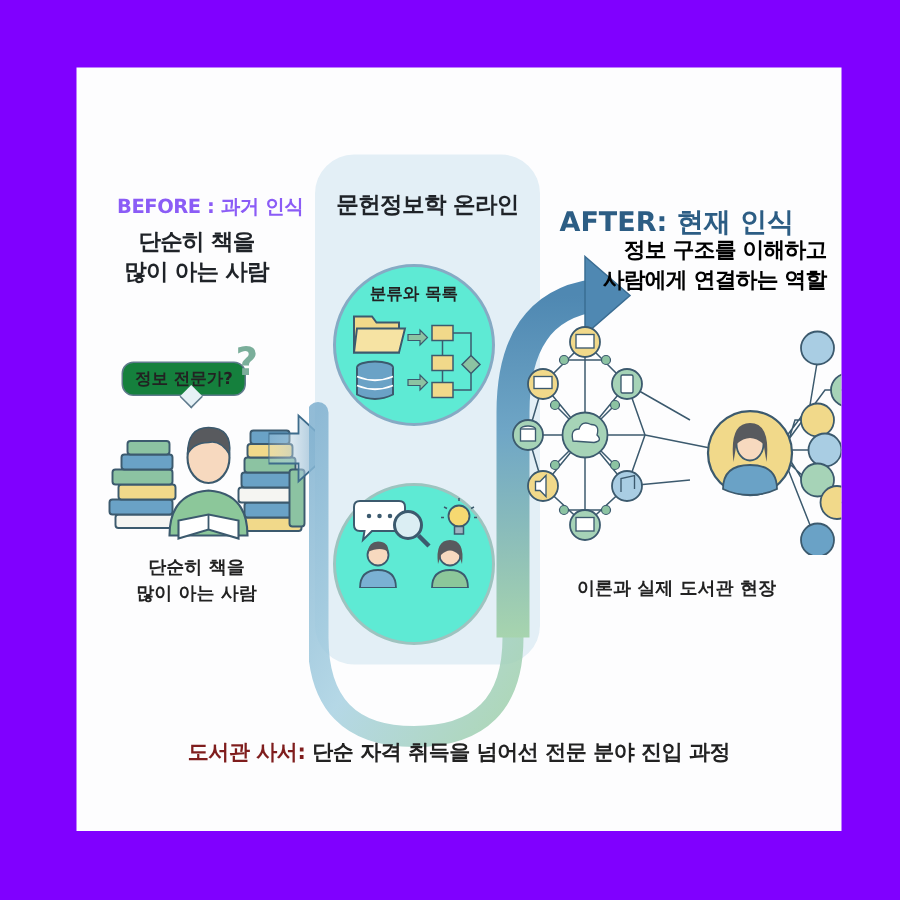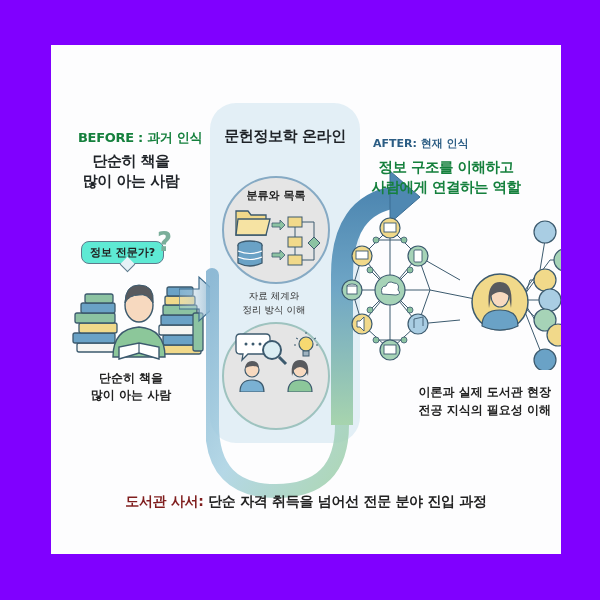--- a/index.html
+++ b/index.html
@@ -1,37 +1,37 @@
 <!DOCTYPE html>
 <html><head>
 <meta charset="utf-8">
 <style>
   html, body { margin:0; padding:0; }
   body { width:600px; height:600px; background:#8000ff; position:relative; overflow:hidden;
          font-family:"DejaVu Sans", sans-serif; }
   .card { position:absolute; left:51px; top:45px; width:510px; height:509px; background:#fdfdfe; overflow:hidden; }
   .abs { position:absolute; }
-  .before-label { left:27px; top:84px; font-size:13px; font-weight:bold; color:#15803d; white-space:nowrap; letter-spacing:-0.3px; }
+  .before-label { left:27px; top:84px; font-size:13px; font-weight:bold; color:#8b5cf6; white-space:nowrap; letter-spacing:-0.3px; }
   .before-title { left:10px; top:106px; width:140px; text-align:center; font-size:15px; font-weight:bold; color:#1f2328; line-height:20px; letter-spacing:-0.5px; }
-  .bubble { left:30px; top:196px; padding:3px 8px; border:1.5px solid #5f7a8c; background:#5eead4; border-radius:8px;
+  .bubble { left:30px; top:196px; padding:3px 8px; border:1.5px solid #5f7a8c; background:#15803d; border-radius:8px;
             font-size:11px; font-weight:bold; color:#222; white-space:nowrap; }
   .bubble:after { content:""; position:absolute; left:40px; bottom:-7px; width:10px; height:10px; background:#e6f1f6;
             border-right:1.5px solid #5f7a8c; border-bottom:1.5px solid #5f7a8c; transform:rotate(45deg); }
   .qmark { left:106px; top:182px; font-size:26px; font-weight:bold; color:#7aae9a; }
   .before-caption { left:10px; top:325px; width:140px; text-align:center; font-size:12px; font-weight:bold; color:#222; line-height:17px; }
   .col-bg { left:159px; top:58px; width:150px; height:340px; background:#e3eff6; border-radius:26px; }
   .col-title { left:164px; top:82px; width:140px; text-align:center; font-size:15px; font-weight:bold; color:#1f2328; line-height:18px; letter-spacing:-0.4px; }
-  .circle { border-radius:50%; background:#e5e5e5; border:2px solid #86aac4; }
+  .circle { border-radius:50%; background:#5eead4; border:2px solid #86aac4; }
   .c1 { left:171px; top:131px; width:104px; height:104px; }
   .c2 { left:171px; top:277px; width:104px; height:104px; border-color:#9ec3bf; }
   .circle-title { font-size:11px; font-weight:bold; color:#222; text-align:center; }
   .sub-caption { font-size:9.5px; color:#333; text-align:center; line-height:14px; }
-  .after-label { left:322px; top:91px; font-size:11px; font-weight:bold; color:#2c5d84; white-space:nowrap; }
-  .after-title { left:290px; top:112px; width:210px; text-align:center; font-size:14.5px; font-weight:bold; color:#15803d; line-height:20px; letter-spacing:-0.5px; }
-  .after-caption { left:300px; top:338px; width:200px; text-align:right; font-size:12px; font-weight:bold; color:#222; line-height:18px; }
+  .after-label { left:322px; top:91px; font-size:18px; font-weight:bold; color:#2c5d84; white-space:nowrap; }
+  .after-title { left:290px; top:112px; width:210px; text-align:right; font-size:14.5px; font-weight:bold; color:#000000; line-height:20px; letter-spacing:-0.5px; }
+  .after-caption { left:300px; top:338px; width:200px; text-align:center; font-size:12px; font-weight:bold; color:#222; line-height:18px; }
   .footer { left:0; top:448px; width:510px; text-align:center; font-size:14px; font-weight:bold; color:#222; letter-spacing:-0.3px; }
   .footer .accent { color:#7f1d1d; }
 </style>
 </head>
 <body>
 
 <div class="card">
 
   <div class="abs before-label">
     <span>BEFORE</span><span> : </span><span>과거 인식</span>
@@ -132,24 +132,20 @@
       <path d="M46 48 L54 48 L54 45 L59 50 L54 55 L54 52 L46 52 Z" fill="#8cc3a2" stroke="#3c5a6e" stroke-width="0.8"></path>
       <g>
         <rect x="62" y="12" width="14" height="10" fill="#f1d98a" stroke="#3c5a6e" stroke-width="1"></rect>
         <rect x="62" y="32" width="14" height="10" fill="#f1d98a" stroke="#3c5a6e" stroke-width="1"></rect>
         <rect x="62" y="50" width="14" height="10" fill="#f1d98a" stroke="#3c5a6e" stroke-width="1"></rect>
         <path d="M88 32 L94 38 L88 44 L82 38 Z" fill="#8cc3a2" stroke="#3c5a6e" stroke-width="1"></path>
         <path d="M69 22 L69 32 M69 42 L69 50 M76 17 L88 17 L88 32 M88 44 L88 55 L76 55" fill="none" stroke="#3c5a6e" stroke-width="1"></path>
       </g>
     </svg>
   </div>
-  <div class="abs sub-caption" style="left:171px;top:244px;width:104px">
-    <div>자료 체계와</div>
-    <div>정리 방식 이해</div>
-  </div>
 
   <div class="abs circle c2">
     <svg width="100" height="62" style="display:block;margin:6px auto 0">
       <g>
         <path d="M14 4 L40 4 Q44 4 44 8 L44 20 Q44 24 40 24 L22 24 L16 30 L17 24 L14 24 Q10 24 10 20 L10 8 Q10 4 14 4 Z" fill="#ffffff" stroke="#3c5a6e" stroke-width="1.3"></path>
         <circle cx="20" cy="14" r="1.5" fill="#3c5a6e"></circle>
           <circle cx="27" cy="14" r="1.5" fill="#3c5a6e"></circle>
           <circle cx="34" cy="14" r="1.5" fill="#3c5a6e"></circle>
       </g>
       <g>
@@ -241,20 +237,19 @@
       <circle cx="205" cy="70" r="11" fill="#f1d98a"></circle>
       <circle cx="210" cy="90" r="11" fill="#a9cde3" transform="translate(0 0)"></circle>
       <circle cx="205" cy="110" r="11" fill="#a6d3b7"></circle>
       <circle cx="210" cy="125" r="11" fill="#f1d98a" transform="translate(8 0)"></circle>
       <circle cx="205" cy="150" r="11" fill="#6aa2c6"></circle>
     </g>
   </svg>
 
   <div class="abs after-caption">
     <div>이론과 실제 도서관 현장</div>
-    <div>전공 지식의 필요성 이해</div>
   </div>
 
   <div class="abs footer">
     <span class="accent">도서관 사서:</span><span> 단순 자격 취득을 넘어선 전문 분야 진입 과정</span>
   </div>
 
 </div>
 
 </body></html>

